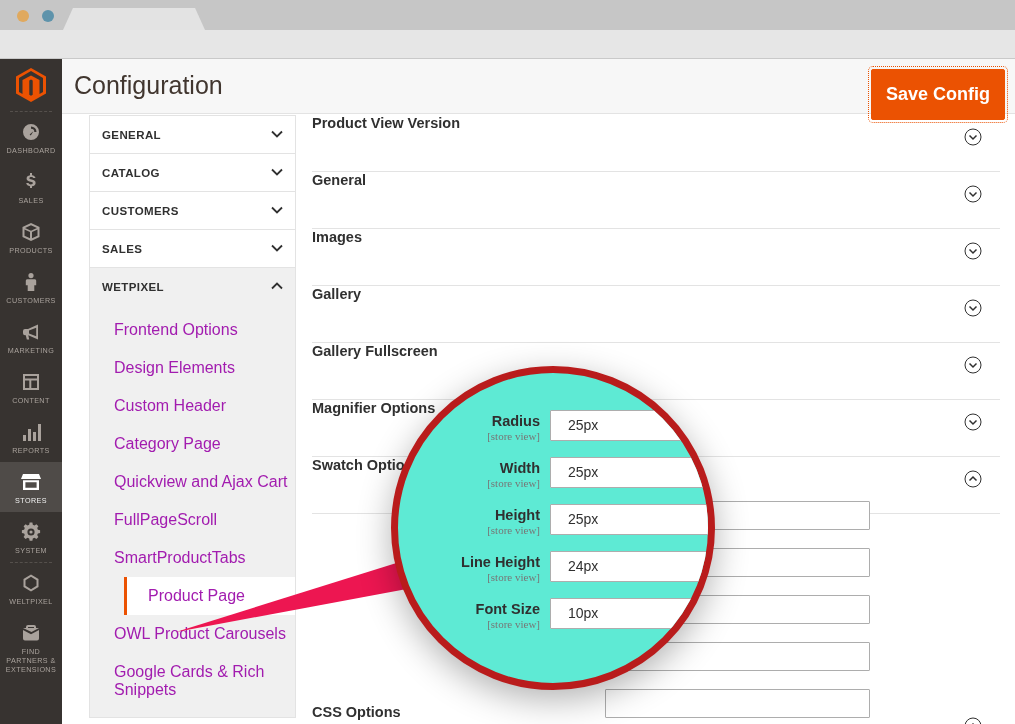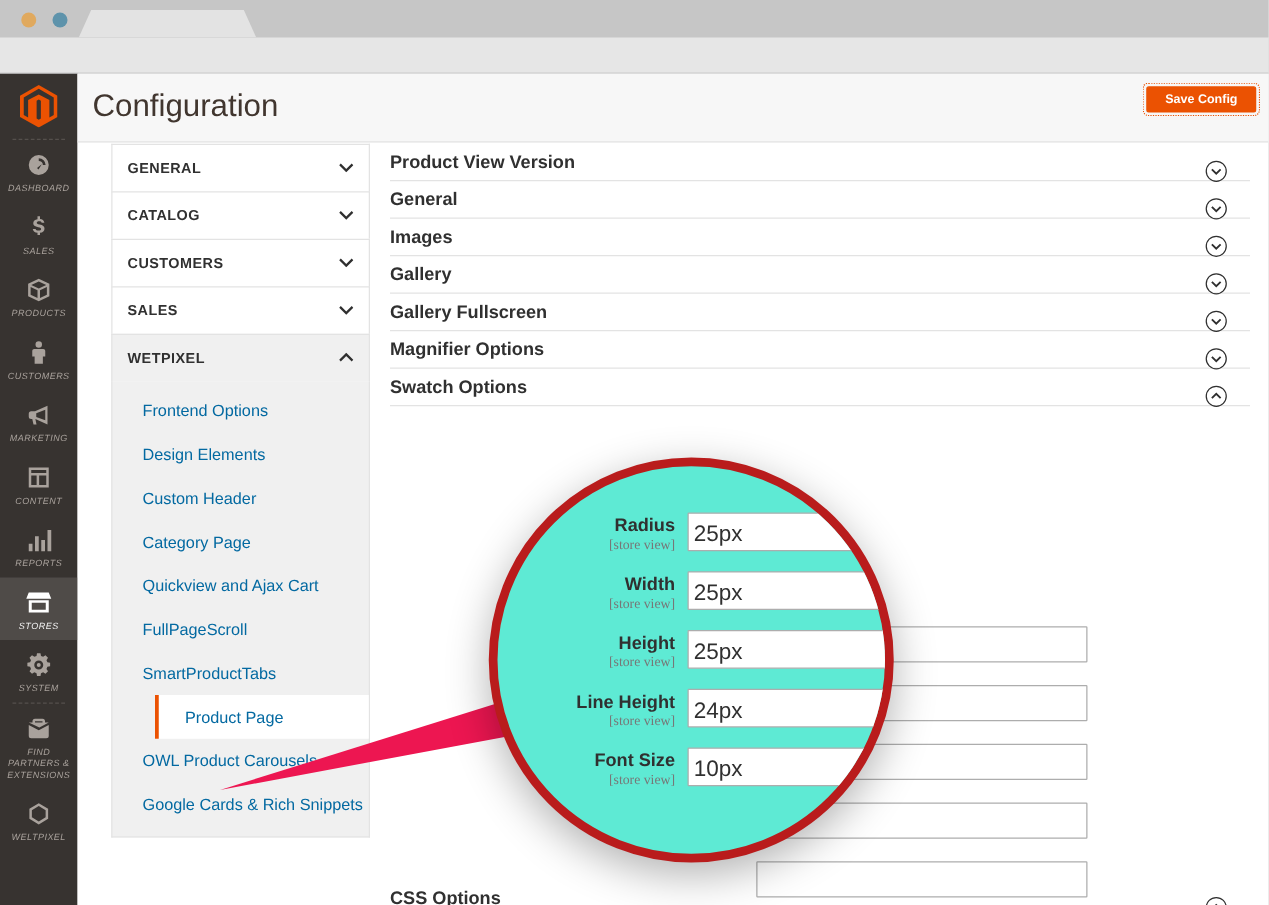--- a/index.html
+++ b/index.html
@@ -93,21 +93,20 @@
     width: 22px; height: 22px;
   }
   .nav-ico svg { display:block; width:22px; height:22px; fill:#a9a29c; }
   .nav-label {
     display: block;
     font-size: 7.2px;
     letter-spacing: 0.4px;
     color: #a9a29c;
     line-height: 9px;
     font-family: "Liberation Sans", sans-serif;
-    font-style: italic;
   }
   .nav-item.active .nav-label { color: #f2f2f2; }
   .nav-item.active .nav-ico svg { fill: #ffffff; }
 
   
   .admin-page {
     position: absolute;
     left: 62px;
     top: 59px;
     width: 953px;
@@ -134,22 +133,22 @@
   }
   .save-btn {
     position: absolute;
     right: 10px;
     top: 10px;
     background: #eb5202;
     color: #fff;
     border: 1px solid #eb5202;
     outline: 1px dotted #eb5202;
     outline-offset: 2px;
-    padding: 4px 14px;
-    font-size: 10px;
+    padding: 14px 14px;
+    font-size: 18px;
     font-weight: bold;
     border-radius: 2px;
     cursor: pointer;
     font-family: "Liberation Sans", sans-serif;
   }
 
   
   .config-nav {
     position: absolute;
     left: 27px;
@@ -184,22 +183,22 @@
 
   .cfg-sublist {
     background: #f0f0f0;
     border-left: 1px solid #e3e3e3;
     border-right: 1px solid #e3e3e3;
     border-bottom: 1px solid #e3e3e3;
     padding: 6px 0 8px;
   }
   .cfg-sub {
     padding: 10px 0 10px 24px;
-    font-size: 13px;
-    color: #0369a1;
+    font-size: 16px;
+    color: #a21caf;
     cursor: pointer;
     position: relative;
     font-family: "Liberation Sans", sans-serif;
   }
   .cfg-sub.active {
     background: #ffffff;
     border-left: 3px solid #eb5202;
     padding-left: 21px;
     font-weight: normal;
     margin-left: 34px;
@@ -207,24 +206,23 @@
 
   
   .content {
     position: absolute;
     left: 250px;
     top: 56px;
     width: 688px;
   }
   .sec-row {
     position: relative;
-    height: 30px;
+    height: 57px;
     border-bottom: 1px solid #e3e3e3;
     display: flex;
-    align-items: center;
     cursor: pointer;
   }
   .sec-row .label {
     font-size: 14.5px;
     color: #303030;
     font-weight: bold;
     font-family: "Liberation Sans", sans-serif;
   }
   .sec-row .circ {
     position: absolute;
@@ -315,23 +313,23 @@
   }
   .mrow .minput {
     position: absolute;
     left: 152px;
     top: 1px;
     width: 230px;
     height: 31px;
     border: 1px solid #adadad;
     background: #fff;
     border-radius: 1px;
-    font-size: 18px;
+    font-size: 14px;
     color: #303030;
-    padding: 6px 4px;
+    padding: 6px 17px;
     font-family: "Liberation Sans", sans-serif;
   }
 </style>
 </head>
 <body>
 
 <div id="app">
 
   <div class="browser-chrome">
     <div class="win-dot d1"></div>
@@ -419,32 +417,32 @@
             <svg viewBox="0 0 22 22">
               <path d="M11 7.4a3.6 3.6 0 1 0 0 7.2 3.6 3.6 0 0 0 0-7.2zm0 2a1.6 1.6 0 1 1 0 3.2 1.6 1.6 0 0 1 0-3.2zM9.6 1.5h2.8l.4 2.2 1.7.7 1.9-1.2 2 2-1.2 1.9.7 1.7 2.2.4v2.8l-2.2.4-.7 1.7 1.2 1.9-2 2-1.9-1.2-1.7.7-.4 2.2H9.6l-.4-2.2-1.7-.7-1.9 1.2-2-2 1.2-1.9-.7-1.7-2.2-.4V9.2l2.2-.4.7-1.7L3.6 5.2l2-2 1.9 1.2 1.7-.7z"></path>
             </svg>
           </span>
           <span class="nav-label">SYSTEM</span>
         </div>
         <div class="nav-sep"></div>
         <div class="nav-item">
           <span class="nav-ico">
             <svg viewBox="0 0 22 22">
+              <path d="M11 2.5 18.5 7v8L11 19.5 3.5 15V7zm0 2.3L5.5 8.2v5.6L11 17.2l5.5-3.4V8.2z"></path>
+            </svg>
+          </span>
+          <span class="nav-label">WELTPIXEL</span>
+        </div>
+        <div class="nav-item">
+          <span class="nav-ico">
+            <svg viewBox="0 0 22 22">
               <path d="M8 3h6a2 2 0 0 1 2 2v1h3l-7.5 4L3 6h3V5a2 2 0 0 1 2-2zm0 3h6V5H8zM3 8l8 4.2L19 8v8.5a2 2 0 0 1-2 2H5a2 2 0 0 1-2-2z"></path>
             </svg>
           </span>
           <span class="nav-label">FIND PARTNERS &amp; EXTENSIONS</span>
-        </div>
-        <div class="nav-item">
-          <span class="nav-ico">
-            <svg viewBox="0 0 22 22">
-              <path d="M11 2.5 18.5 7v8L11 19.5 3.5 15V7zm0 2.3L5.5 8.2v5.6L11 17.2l5.5-3.4V8.2z"></path>
-            </svg>
-          </span>
-          <span class="nav-label">WELTPIXEL</span>
         </div>
       </div>
   </div>
 
   <div class="admin-page">
 
     <div class="page-header">
       <div class="page-title">Configuration</div>
       <button class="save-btn">Save Config</button>
     </div>

